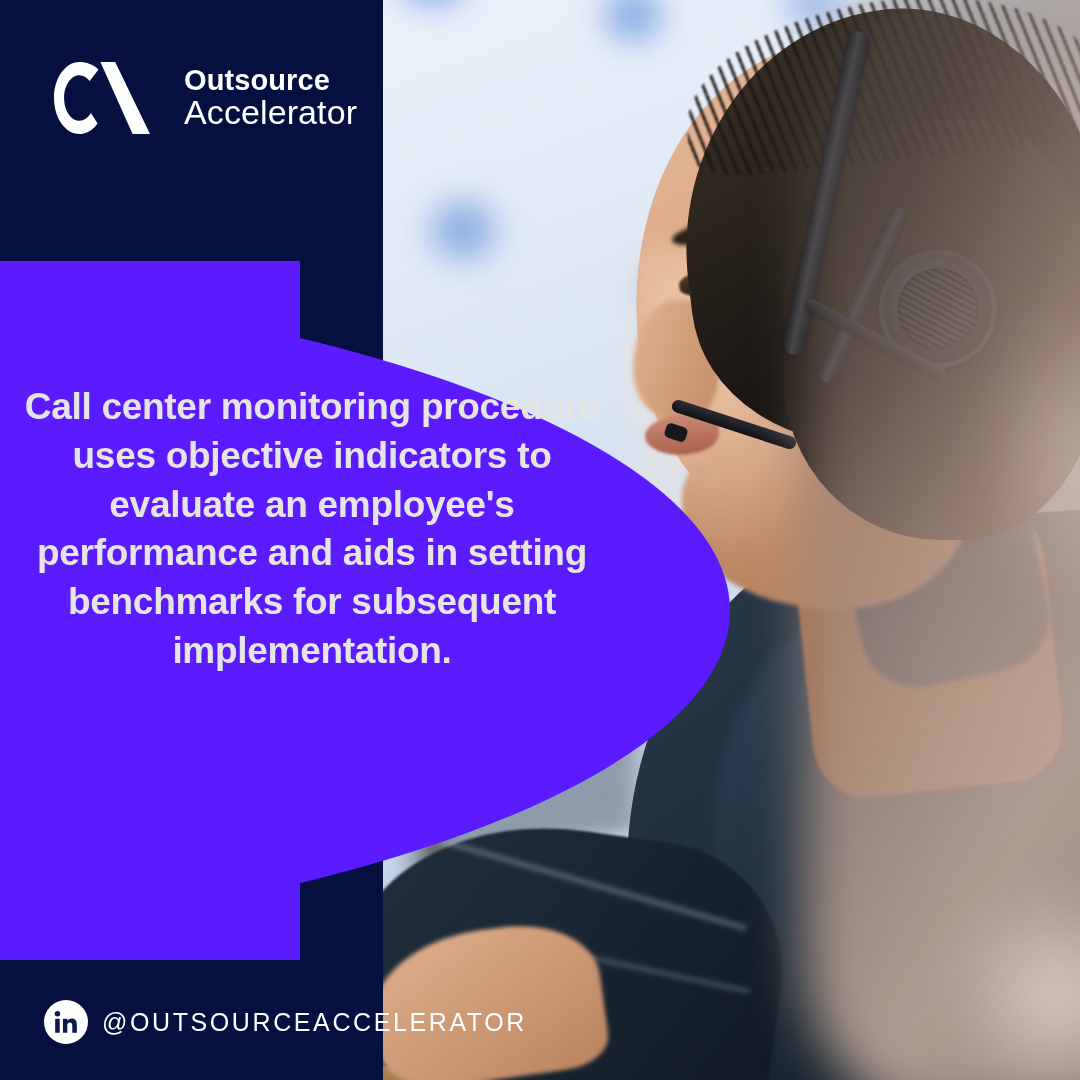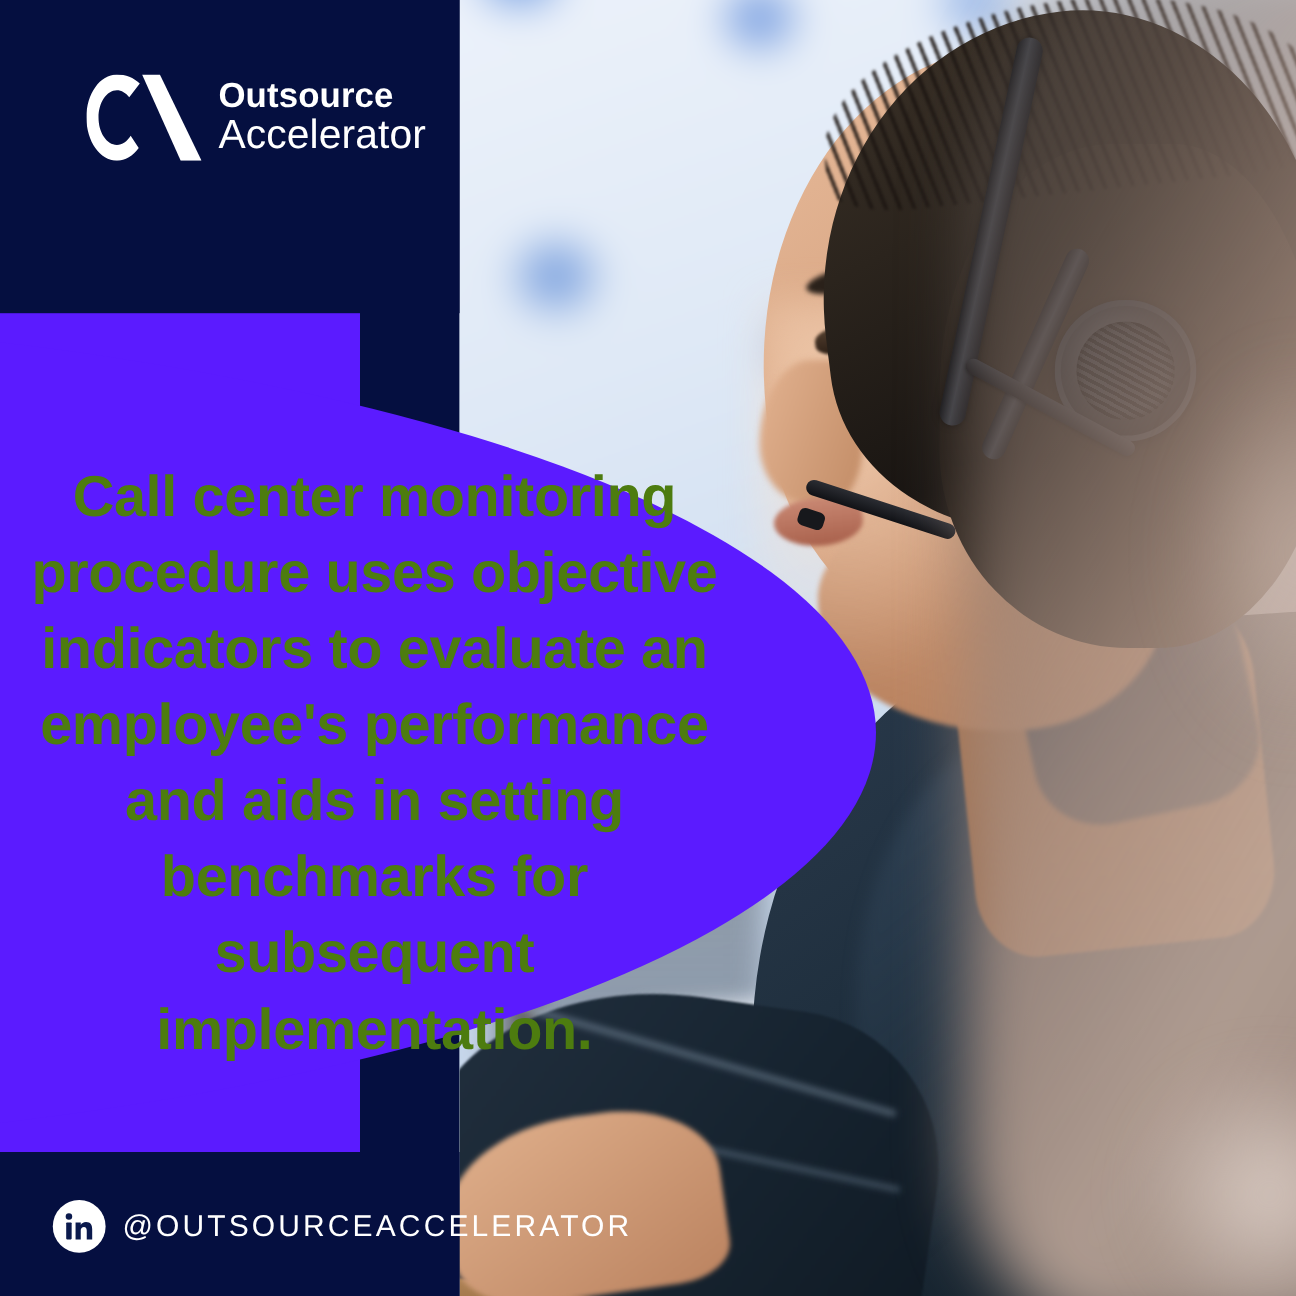--- a/index.html
+++ b/index.html
@@ -141,29 +141,29 @@
   .navy-footer{position:absolute;left:0;top:960px;width:383px;height:120px;background:#050f40;z-index:5;}
   .navy-strip{position:absolute;left:0;top:0;width:8px;height:1080px;background:#050f40;z-index:5;}
 
   
   .purple{position:absolute;left:-420px;top:261px;width:1150px;height:699px;
     background:#5b1bff;border-radius:0 100% 100% 0/0 50% 50% 0;z-index:6;}
   .purple-fill{position:absolute;left:0;top:261px;width:300px;height:699px;
     background:#5b1bff;z-index:6;}
 
   
-  .logo{position:absolute;left:72px;top:62px;z-index:10;display:flex;align-items:center;gap:14px;justify-content:flex-end;}
+  .logo{position:absolute;left:54px;top:62px;z-index:10;display:flex;align-items:center;gap:34px;justify-content:flex-end;}
   .logo-mark{width:96px;height:72px;flex:none;}
   .logo-words{display:flex;flex-direction:column;line-height:1.04;}
   .logo-l1{color:#fff;font-size:29px;font-weight:700;letter-spacing:.1px;}
   .logo-l2{color:#fff;font-size:34px;font-weight:400;letter-spacing:.1px;}
 
   
   .headline{position:absolute;left:22px;top:383px;width:580px;z-index:10;
-    color:#4d7c0f;font-size:48px;font-weight:700;line-height:1.32;text-align:center;
+    color:#e5e5e5;font-size:37px;font-weight:700;line-height:1.32;text-align:center;
     letter-spacing:-.3px;}
 
   
   .footer{position:absolute;left:44px;top:1000px;z-index:10;display:flex;align-items:center;gap:14px;}
   .li-badge{width:44px;height:44px;border-radius:50%;background:#fff;flex:none;
     display:flex;align-items:center;justify-content:center;}
   .handle{color:#fff;font-size:25px;font-weight:400;letter-spacing:2.6px;white-space:nowrap;}
 </style>
 </head>
 <body>

